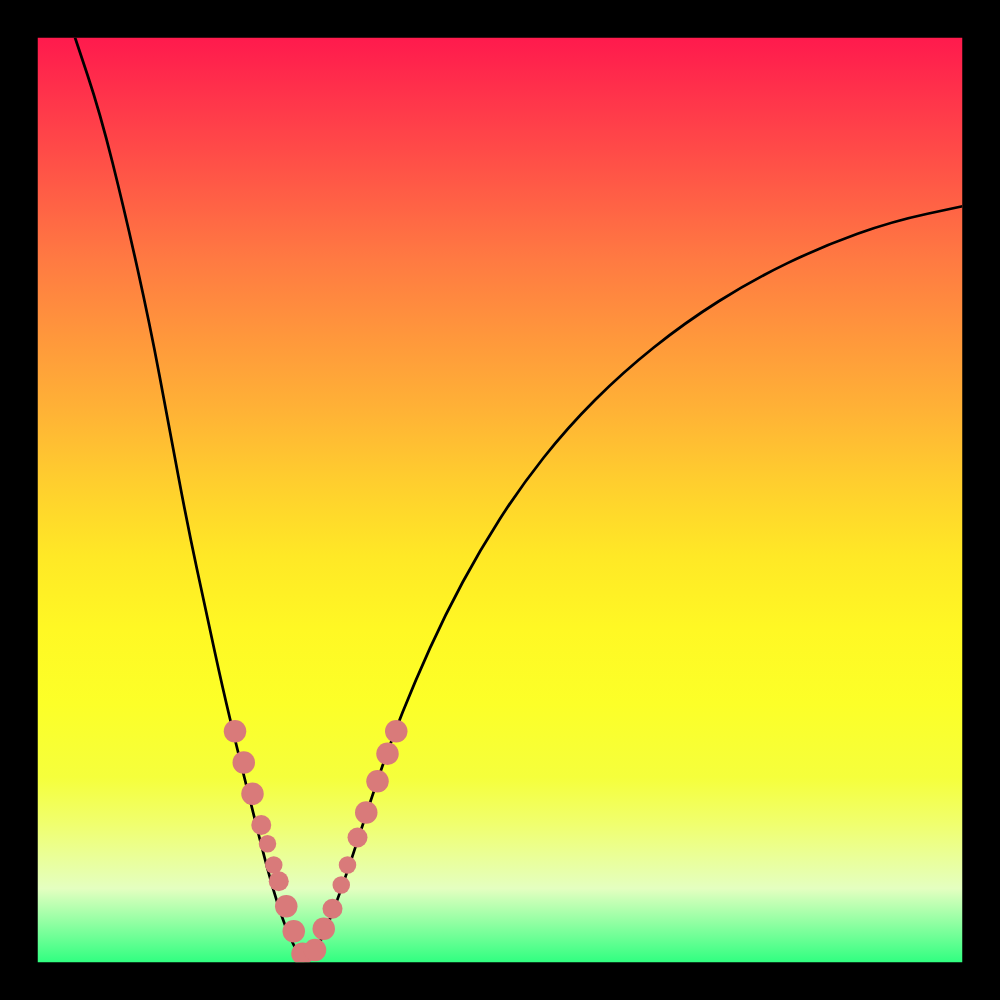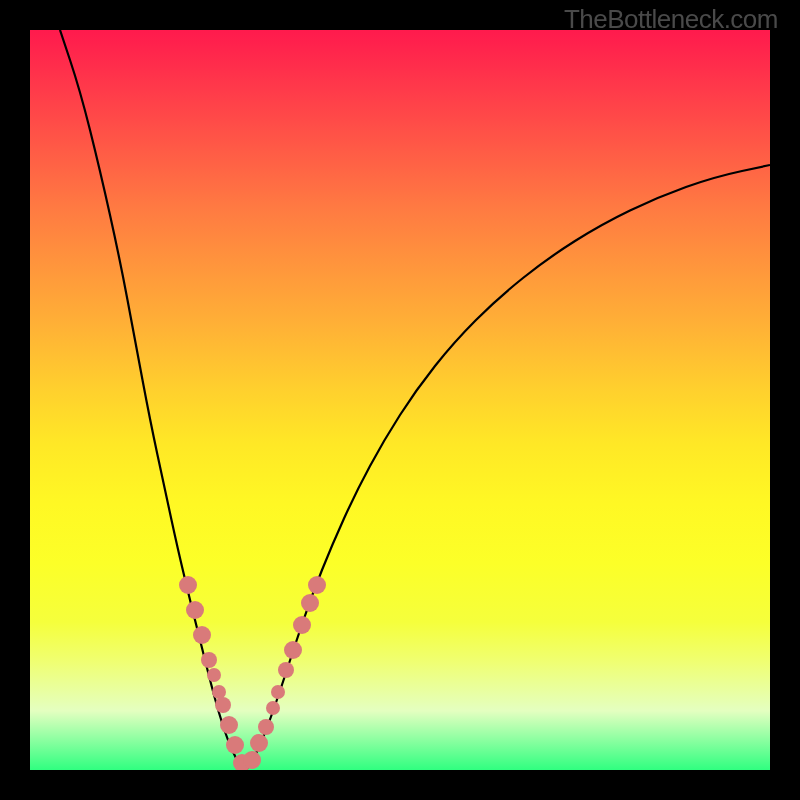--- a/index.html
+++ b/index.html
@@ -87,14 +87,13 @@
           <circle cx="243" cy="678" r="7" fill="#d97a7a"></circle>
           <circle cx="248" cy="662" r="7" fill="#d97a7a"></circle>
           <circle cx="256" cy="640" r="8" fill="#d97a7a"></circle>
           <circle cx="263" cy="620" r="9" fill="#d97a7a"></circle>
           <circle cx="272" cy="595" r="9" fill="#d97a7a"></circle>
           <circle cx="280" cy="573" r="9" fill="#d97a7a"></circle>
           <circle cx="287" cy="555" r="9" fill="#d97a7a"></circle>
         </g>
     </svg>
   </div>
-  <div class="watermark">TheBottleneck.com</div>
 </div>
 
 </body></html>

